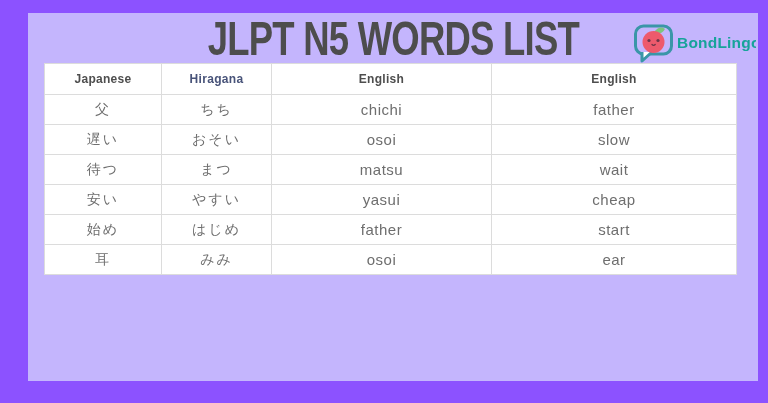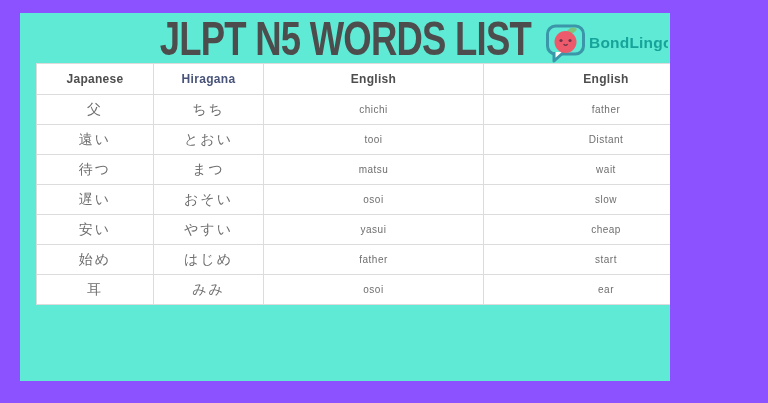--- a/index.html
+++ b/index.html
@@ -16,23 +16,23 @@
   }
   *{margin:0;padding:0;box-sizing:border-box;}
   html,body{width:768px;height:403px;overflow:hidden;}
   body{
     background:var(--purple-border);
     font-family:"Liberation Sans","DejaVu Sans",sans-serif;
     position:relative;
   }
   .canvas{
     position:absolute;
-    left:20px; top:13px;
-    width:650px; height:368px;
-    background:#5eead4;
+    left:28px; top:13px;
+    width:730px; height:368px;
+    background:#c4b5fd;
     overflow:hidden;
   }
   .title-bar{
     position:relative;
     height:50px;
     text-align:center;
   }
   .page-title{
     display:inline-block;
     margin-top:4px;
@@ -70,21 +70,21 @@
     font-weight:bold;
     color:var(--header-text);
     letter-spacing:0.3px;
     background:#ffffff;
   }
   .words-table th:nth-child(2){
     color:var(--hiragana-header);
   }
   .words-table td{
     height:30px;
-    font-size:10px;
+    font-size:15px;
     color:var(--cell-text);
     letter-spacing:0.5px;
     background:#ffffff;
   }
   .words-table td:nth-child(1),
   .words-table td:nth-child(2){
     font-size:14px;
     letter-spacing:2px;
   }
 </style>
@@ -128,36 +128,30 @@
       </tr>
     </thead>
     <tbody>
         <tr>
           <td>父</td>
           <td>ちち</td>
           <td>chichi</td>
           <td>father</td>
         </tr>
         <tr>
-          <td>遠い</td>
-          <td>とおい</td>
-          <td>tooi</td>
-          <td>Distant</td>
+          <td>遅い</td>
+          <td>おそい</td>
+          <td>osoi</td>
+          <td>slow</td>
         </tr>
         <tr>
           <td>待つ</td>
           <td>まつ</td>
           <td>matsu</td>
           <td>wait</td>
-        </tr>
-        <tr>
-          <td>遅い</td>
-          <td>おそい</td>
-          <td>osoi</td>
-          <td>slow</td>
         </tr>
         <tr>
           <td>安い</td>
           <td>やすい</td>
           <td>yasui</td>
           <td>cheap</td>
         </tr>
         <tr>
           <td>始め</td>
           <td>はじめ</td>

